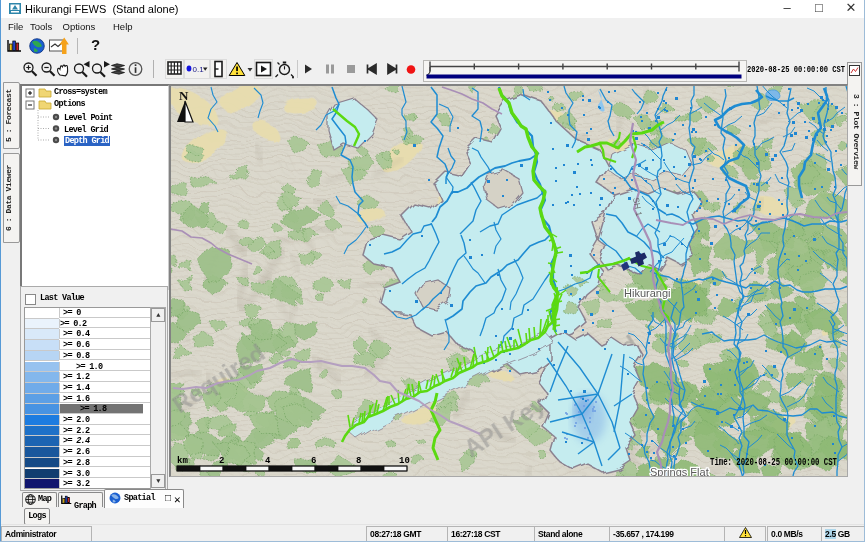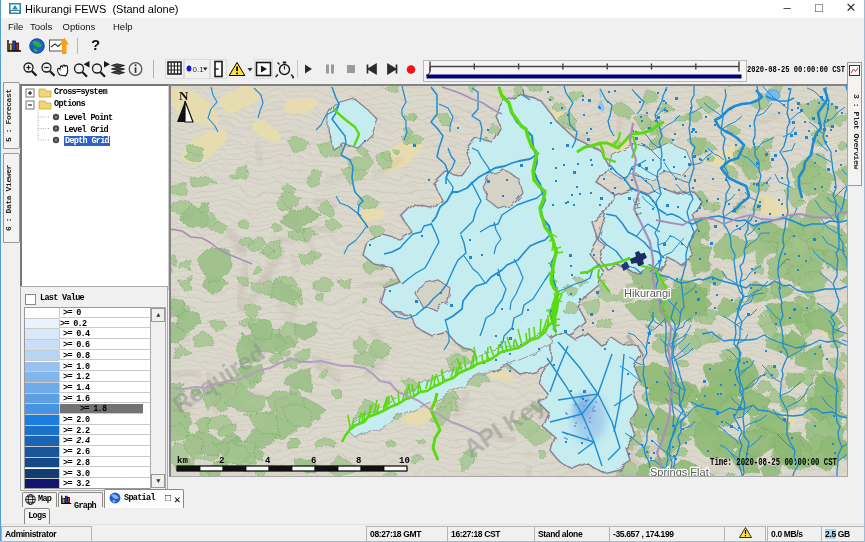--- a/index.html
+++ b/index.html
@@ -213,21 +213,21 @@
         <div style="position:absolute;left:34px;top:0.0px;width:92px;height:9.7px;background:#fff;border-bottom:1px solid #c9c9c9;border-left:1px solid #c9c9c9;line-height:10px;padding-left:3px;box-sizing:border-box;">&gt;= 0</div>
       <div style="position:absolute;left:0;top:10.7px;width:34px;height:9.7px;background:#eaf3fc;border-bottom:1px solid #c9c9c9;"></div>
         <div style="position:absolute;left:34px;top:10.7px;width:92px;height:9.7px;background:#fff;border-bottom:1px solid #c9c9c9;border-left:1px solid #c9c9c9;line-height:10px;padding-left:0;box-sizing:border-box;">&gt;= 0.2</div>
       <div style="position:absolute;left:0;top:21.4px;width:34px;height:9.7px;background:#d9e9f9;border-bottom:1px solid #c9c9c9;"></div>
         <div style="position:absolute;left:34px;top:21.4px;width:92px;height:9.7px;background:#fff;border-bottom:1px solid #c9c9c9;border-left:1px solid #c9c9c9;line-height:10px;padding-left:3px;box-sizing:border-box;">&gt;= 0.4</div>
       <div style="position:absolute;left:0;top:32.1px;width:34px;height:9.7px;background:#c8dff7;border-bottom:1px solid #c9c9c9;"></div>
         <div style="position:absolute;left:34px;top:32.1px;width:92px;height:9.7px;background:#fff;border-bottom:1px solid #c9c9c9;border-left:1px solid #c9c9c9;line-height:10px;padding-left:3px;box-sizing:border-box;">&gt;= 0.6</div>
       <div style="position:absolute;left:0;top:42.8px;width:34px;height:9.7px;background:#b7d5f4;border-bottom:1px solid #c9c9c9;"></div>
         <div style="position:absolute;left:34px;top:42.8px;width:92px;height:9.7px;background:#fff;border-bottom:1px solid #c9c9c9;border-left:1px solid #c9c9c9;line-height:10px;padding-left:3px;box-sizing:border-box;">&gt;= 0.8</div>
       <div style="position:absolute;left:0;top:53.5px;width:34px;height:9.7px;background:#97c2ef;border-bottom:1px solid #c9c9c9;"></div>
-        <div style="position:absolute;left:34px;top:53.5px;width:92px;height:9.7px;background:#fff;border-bottom:1px solid #c9c9c9;border-left:1px solid #c9c9c9;line-height:10px;padding-left:3px;box-sizing:border-box;">&gt;= 1.0</div>
+        <div style="position:absolute;left:34px;top:53.5px;width:92px;height:9.7px;background:#fff;border-bottom:1px solid #c9c9c9;border-left:1px solid #c9c9c9;line-height:10px;padding-left:16px;box-sizing:border-box;">&gt;= 1.0</div>
       <div style="position:absolute;left:0;top:64.2px;width:34px;height:9.7px;background:#83b7ec;border-bottom:1px solid #c9c9c9;"></div>
         <div style="position:absolute;left:34px;top:64.2px;width:92px;height:9.7px;background:#fff;border-bottom:1px solid #c9c9c9;border-left:1px solid #c9c9c9;line-height:10px;padding-left:3px;box-sizing:border-box;">&gt;= 1.2</div>
       <div style="position:absolute;left:0;top:74.9px;width:34px;height:9.7px;background:#70abe9;border-bottom:1px solid #c9c9c9;"></div>
         <div style="position:absolute;left:34px;top:74.9px;width:92px;height:9.7px;background:#fff;border-bottom:1px solid #c9c9c9;border-left:1px solid #c9c9c9;line-height:10px;padding-left:3px;box-sizing:border-box;">&gt;= 1.4</div>
       <div style="position:absolute;left:0;top:85.6px;width:34px;height:9.7px;background:#5c9fe5;border-bottom:1px solid #c9c9c9;"></div>
         <div style="position:absolute;left:34px;top:85.6px;width:92px;height:9.7px;background:#fff;border-bottom:1px solid #c9c9c9;border-left:1px solid #c9c9c9;line-height:10px;padding-left:3px;box-sizing:border-box;">&gt;= 1.6</div>
       <div style="position:absolute;left:0;top:96.3px;width:34px;height:9.7px;background:#4893e2;border-bottom:1px solid #c9c9c9;"></div>
         <div style="position:absolute;left:34px;top:96.3px;width:84px;height:9.7px;background:#737373;border-bottom:1px solid #c9c9c9;border-left:1px solid #c9c9c9;line-height:10px;padding-left:20px;box-sizing:border-box;">&gt;= 1.8</div>
       <div style="position:absolute;left:0;top:107.0px;width:34px;height:9.7px;background:#1d7ce0;border-bottom:1px solid #c9c9c9;"></div>
         <div style="position:absolute;left:34px;top:107.0px;width:92px;height:9.7px;background:#fff;border-bottom:1px solid #c9c9c9;border-left:1px solid #c9c9c9;line-height:10px;padding-left:3px;box-sizing:border-box;">&gt;= 2.0</div>

